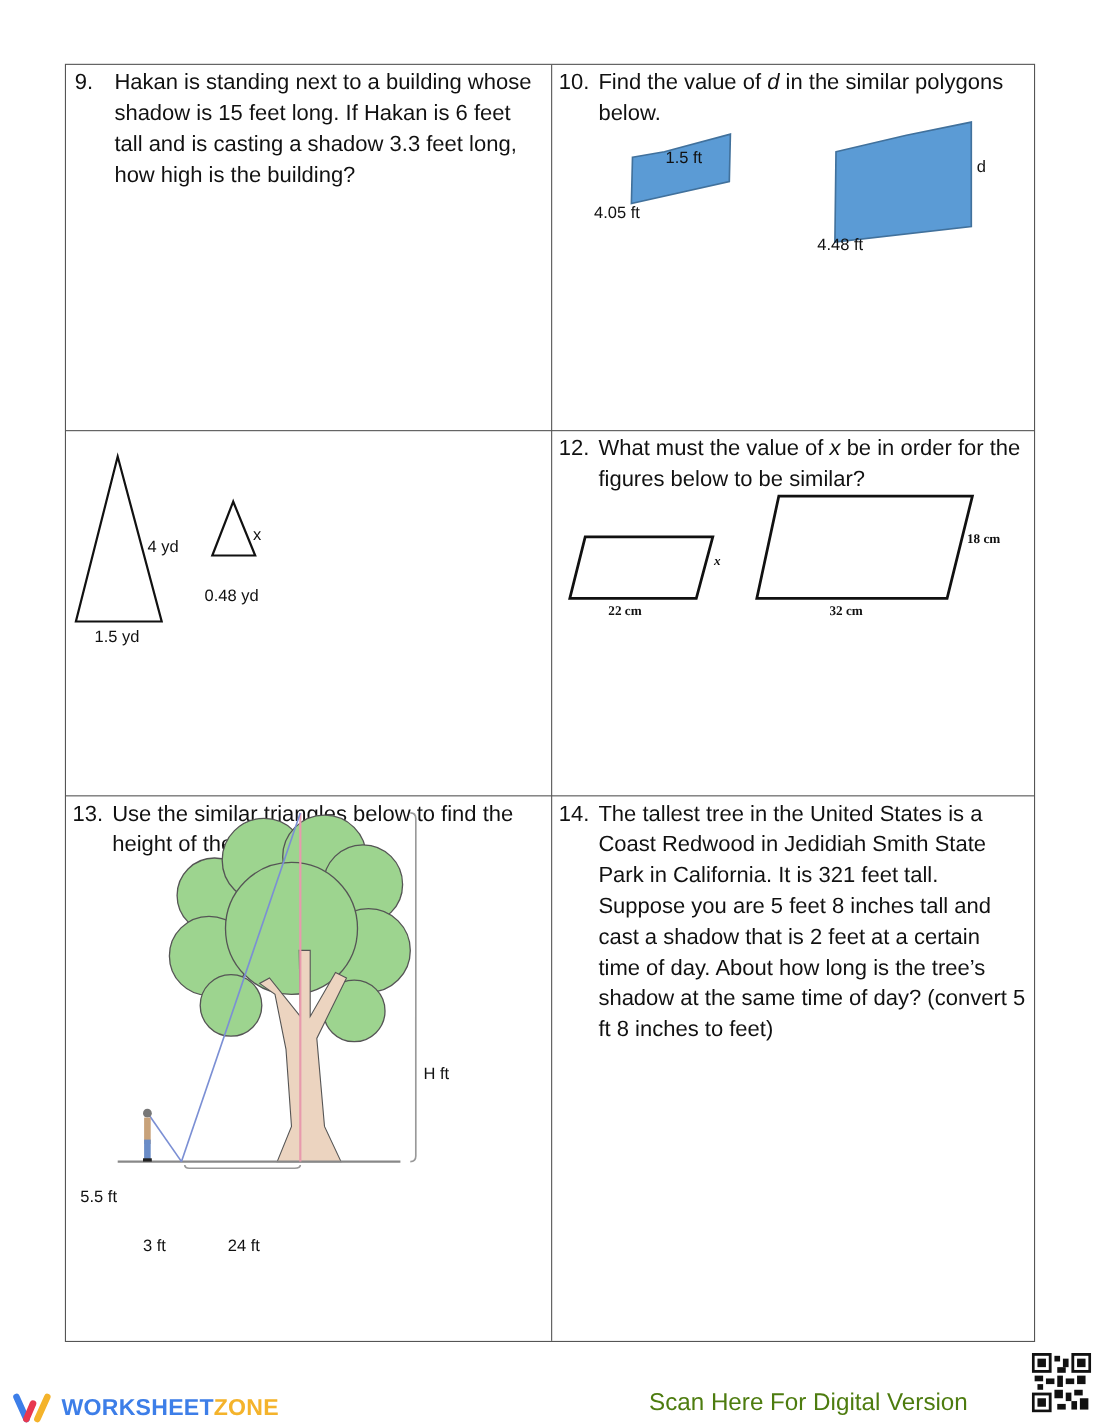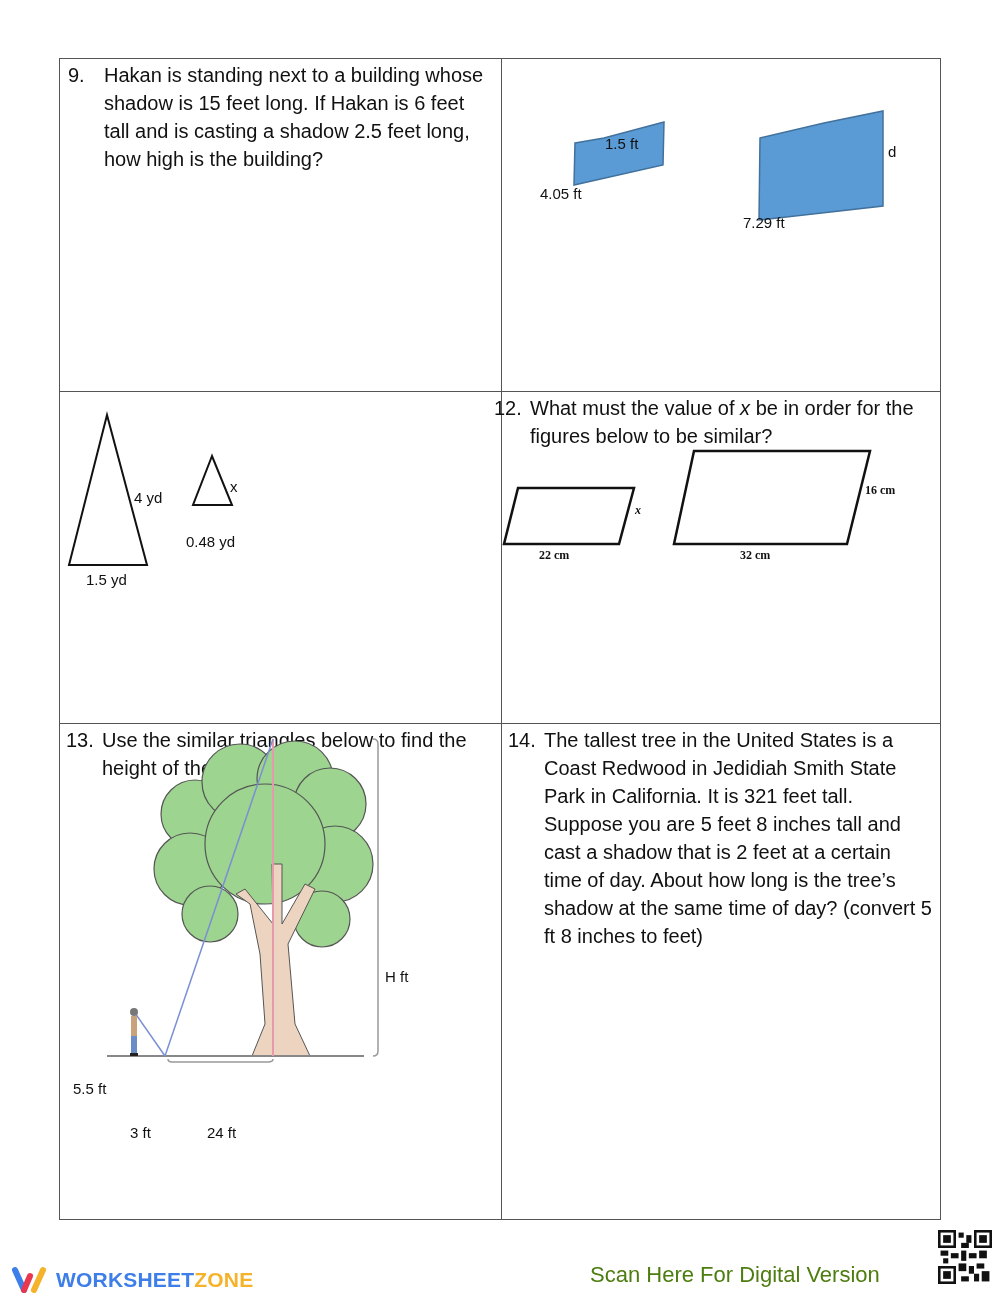--- a/index.html
+++ b/index.html
@@ -24,58 +24,62 @@
 <body>
 
 <div class="grid">
   <div class="vline"></div>
   <div class="hline" style="top:332px"></div>
   <div class="hline" style="top:664px"></div>
 
   <div class="cell" style="left:0;top:0;width:441px;height:332px">
     <div class="q" style="left:8px;top:2px;width:425px">
       <span class="num">9.</span>
-      <span class="body">Hakan is standing next to a building whose shadow is 15 feet long. If Hakan is 6 feet tall and is casting a shadow 2.5 feet long, how high is the building?</span>
+      <span class="body">Hakan is standing next to a building whose shadow is 15 feet long. If Hakan is 6 feet tall and is casting a shadow 3.3 feet long, how high is the building?</span>
     </div>
   </div>
 
   <div class="cell" style="left:442px;top:0;width:440px;height:332px">
+    <div class="q" style="left:6px;top:2px;width:430px">
+      <span class="num">10.</span>
+      <span class="body"><span>Find the value of </span><i>d</i><span> in the similar polygons below.</span></span>
+    </div>
     <svg style="position:absolute;left:0;top:0" width="440" height="332">
       <polygon points="73,84 102,79 162,63 161,106 72,126" fill="#5b9bd5" stroke="#41719c" stroke-width="1.5"></polygon>
       <polygon points="258,79 322,64 381,52 381,147 257,161" fill="#5b9bd5" stroke="#41719c" stroke-width="1.5"></polygon>
     </svg>
     <span class="lbl" style="left:103px;top:76px">1.5 ft</span>
     <span class="lbl" style="left:38px;top:126px">4.05 ft</span>
     <span class="lbl" style="left:386px;top:84px">d</span>
-    <span class="lbl" style="left:241px;top:155px">7.29 ft</span>
+    <span class="lbl" style="left:241px;top:155px">4.48 ft</span>
   </div>
 
   <div class="cell" style="left:0;top:333px;width:441px;height:331px">
     <svg style="position:absolute;left:0;top:0" width="441" height="331">
       <polygon points="47,23 9,173 87,173" fill="none" stroke="#111" stroke-width="2"></polygon>
       <polygon points="152,64 133,113 172,113" fill="none" stroke="#111" stroke-width="2"></polygon>
     </svg>
     <span class="lbl" style="left:74px;top:97px">4 yd</span>
     <span class="lbl" style="left:26px;top:179px">1.5 yd</span>
     <span class="lbl" style="left:170px;top:86px">x</span>
     <span class="lbl" style="left:126px;top:141px">0.48 yd</span>
   </div>
 
-  <div class="cell" style="left:428px;top:333px;width:440px;height:331px">
+  <div class="cell" style="left:442px;top:333px;width:440px;height:331px">
     <div class="q" style="left:6px;top:2px;width:430px">
       <span class="num">12.</span>
       <span class="body"><span>What must the value of </span><i>x</i><span> be in order for the figures below to be similar?</span></span>
     </div>
     <svg style="position:absolute;left:0;top:0" width="440" height="331">
       <polygon points="30,96 146,96 131,152 16,152" fill="none" stroke="#111" stroke-width="2.5"></polygon>
       <polygon points="206,59 382,59 359,152 186,152" fill="none" stroke="#111" stroke-width="2.5"></polygon>
     </svg>
     <span class="lblb" style="left:147px;top:111px;font-style:italic">x</span>
     <span class="lblb" style="left:51px;top:156px">22 cm</span>
-    <span class="lblb" style="left:377px;top:91px">16 cm</span>
+    <span class="lblb" style="left:377px;top:91px">18 cm</span>
     <span class="lblb" style="left:252px;top:156px">32 cm</span>
   </div>
 
   <div class="cell" style="left:0;top:665px;width:441px;height:496px">
     <div class="q" style="left:6px;top:2px;width:430px">
       <span class="num">13.</span>
       <span class="body">Use the similar triangles below to find the height of the tree.</span>
     </div>
     <svg style="position:absolute;left:0;top:0" width="441" height="496">
 

